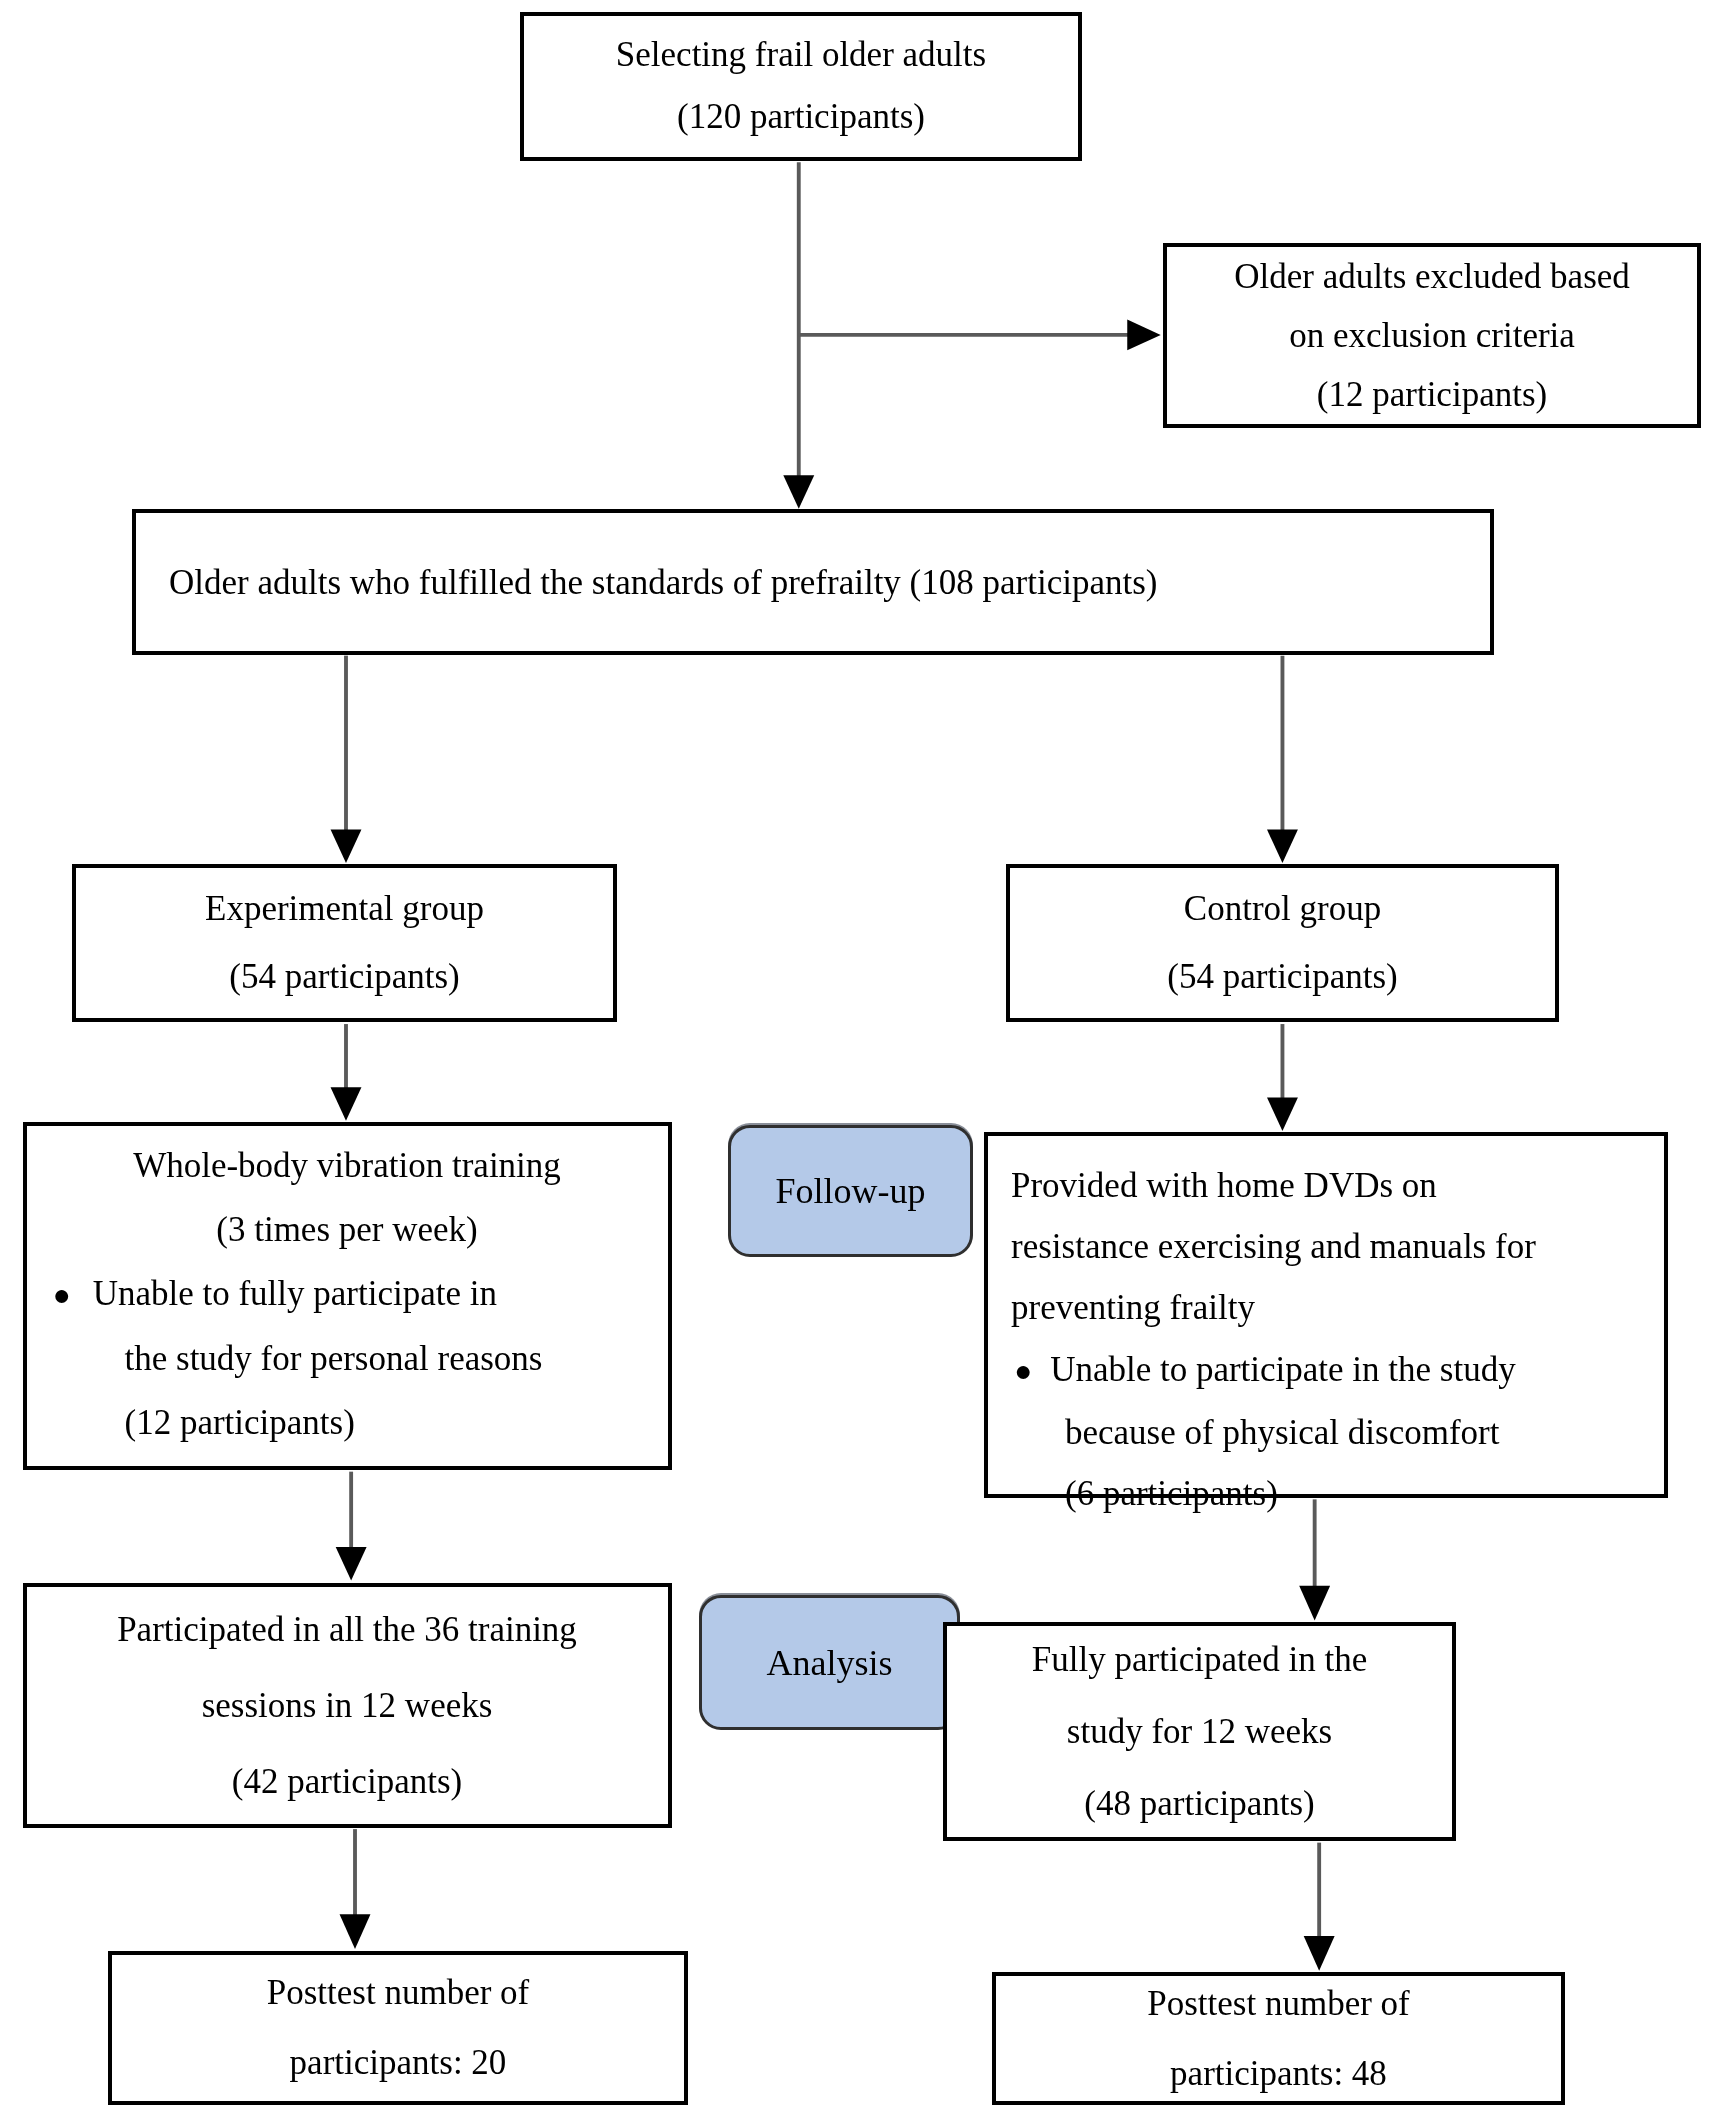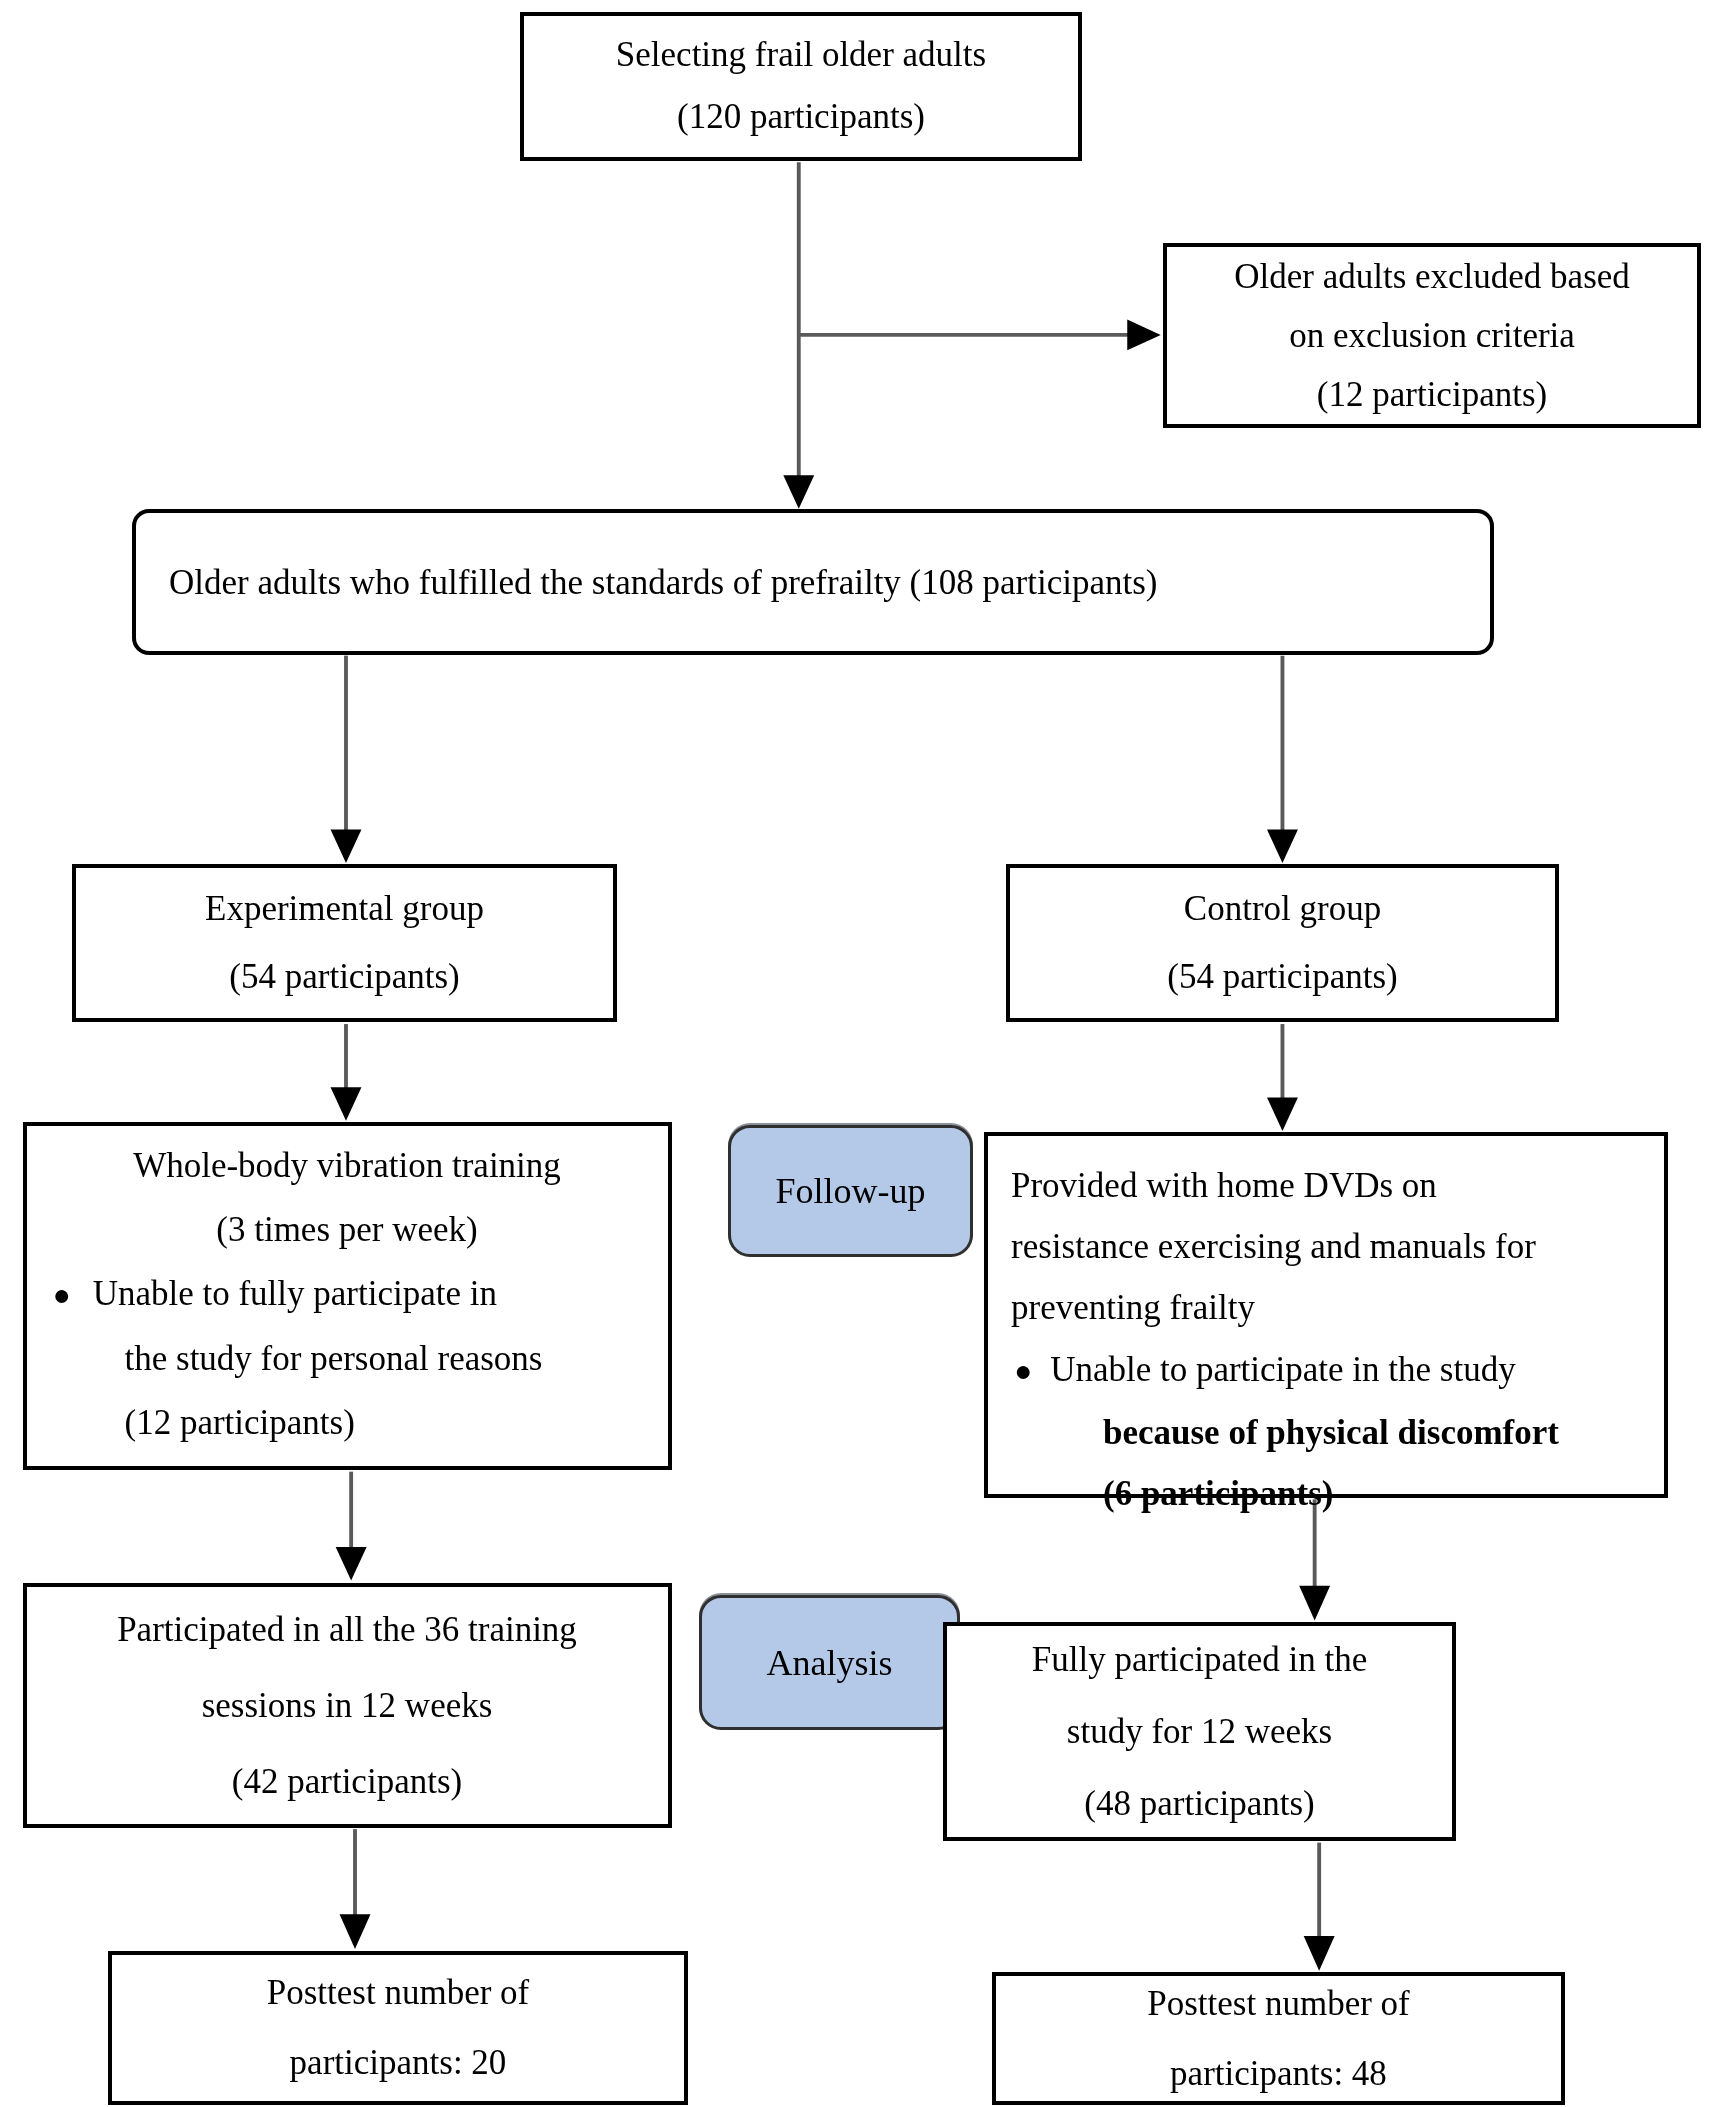--- a/index.html
+++ b/index.html
@@ -39,21 +39,21 @@
   .b-group .line { line-height: 68px; }
   .b-wbv { padding-top: 8px; }
   .b-wbv .line { line-height: 64px; }
   .b-wbv .c { text-align: center; }
   .b-wbv .ind { padding-left: 98px; }
   .b-wbv .bullet-row { padding-left: 26px; line-height: 64px; }
   .b-wbv .bullet-row .bullet { font-size: 30px; margin-right: 22px; }
   .b-dvd { padding-top: 19.3px; }
   .b-dvd .line { line-height: 61px; }
   .b-dvd .plain { padding-left: 23px; }
-  .b-dvd .ind { padding-left: 115px; font-weight: bold; }
+  .b-dvd .ind { padding-left: 77px; }
   .b-dvd .bullet-row { padding-left: 26px; line-height: 63px; }
   .b-dvd .bullet-row .bullet { font-size: 30px; margin-right: 18px; }
   .b-analysis-left .line { line-height: 76px; }
   .b-analysis-right .line { line-height: 72px; }
   .b-posttest .line { line-height: 70px; }
 
   .stage-pill {
     position: absolute;
     box-sizing: border-box;
     background: #b4c9e8;
@@ -117,21 +117,21 @@
     <span class="line">Selecting frail older adults</span>
     <span class="line">(120 participants)</span>
   </div>
 
   <div class="box center-box b-excluded" style="left:1163px; top:243px; width:538px; height:185px;">
     <span class="line">Older adults excluded based</span>
     <span class="line">on exclusion criteria</span>
     <span class="line">(12 participants)</span>
   </div>
 
-  <div class="box b-wide" style="left:132px; top:509px; width:1362px; height:146px;border-radius:17px;">
+  <div class="box b-wide" style="left:132px; top:509px; width:1362px; height:146px;">
     <span class="line">Older adults who fulfilled the standards of prefrailty (108 participants)</span>
   </div>
 
   <div class="box center-box b-group" style="left:72px; top:864px; width:545px; height:158px;">
     <span class="line">Experimental group</span>
     <span class="line">(54 participants)</span>
   </div>
 
   <div class="box center-box b-group" style="left:1006px; top:864px; width:553px; height:158px;">
     <span class="line">Control group</span>

